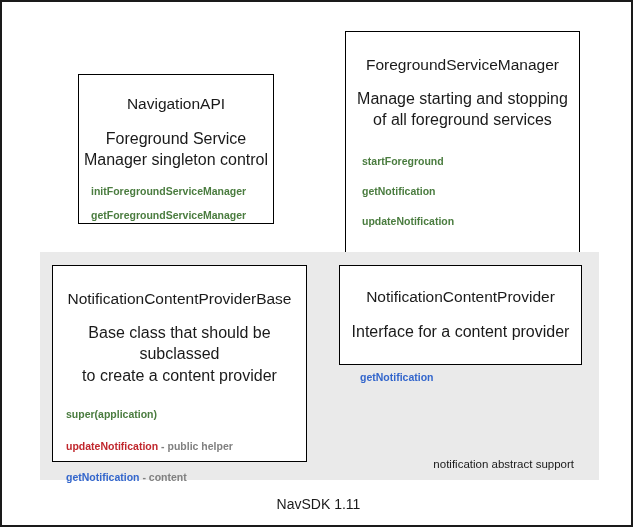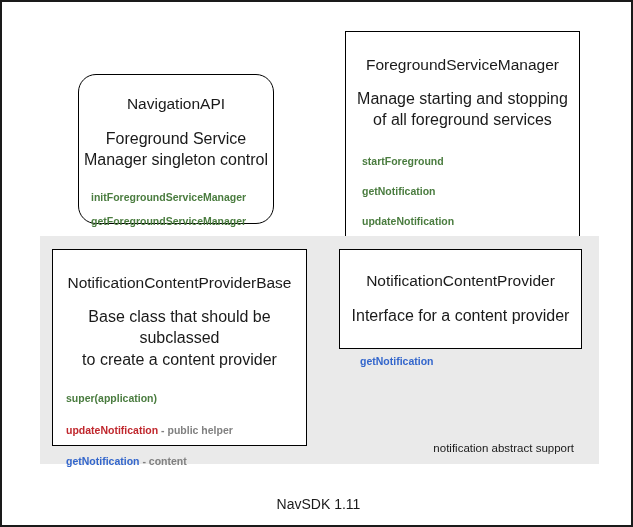--- a/index.html
+++ b/index.html
@@ -61,21 +61,21 @@
 
   .m-green { color: #4a7c3f; }
   .m-red   { color: #c0272d; }
   .m-blue  { color: #3366cc; }
   .m-note  { color: #808080; }
 
   
   #provider-panel {
     position: absolute;
     left: 38px;
-    top: 234px;
+    top: 250px;
     width: 559px;
     height: 228px;
     background: #eaeaea;
     box-sizing: border-box;
   }
 
   #panel-caption {
     position: absolute;
     right: 25px;
     bottom: 10px;
@@ -90,25 +90,25 @@
     left: 0;
     top: 494px;
     width: 633px;
     text-align: center;
     font-size: 14px;
     color: #1a1a1a;
   }
 
   
   #box-navigationapi {
-    left: 76px;  top: 72px;  width: 196px; height: 150px; border-radius: 18px;
+    left: 76px;  top: 72px;  width: 196px; height: 150px;
   }
   #box-navigationapi .class-title { margin-top: 20px; }
   #box-navigationapi .class-desc  { margin-top: 14px; }
-  #box-navigationapi .member-list { margin-top: 20px; padding-left: 12px; }
+  #box-navigationapi .member-list { margin-top: 14px; padding-left: 12px; }
   #box-navigationapi .member      { margin-bottom: 11px; }
 
   #box-foregroundservicemanager {
     left: 343px; top: 29px;  width: 235px; height: 229px;
   }
   #box-foregroundservicemanager .class-title { margin-top: 24px; }
   #box-foregroundservicemanager .class-desc  { margin-top: 13px; }
   #box-foregroundservicemanager .member-list { margin-top: 24px; padding-left: 16px; }
   #box-foregroundservicemanager .member      { margin-bottom: 17px; }
 

